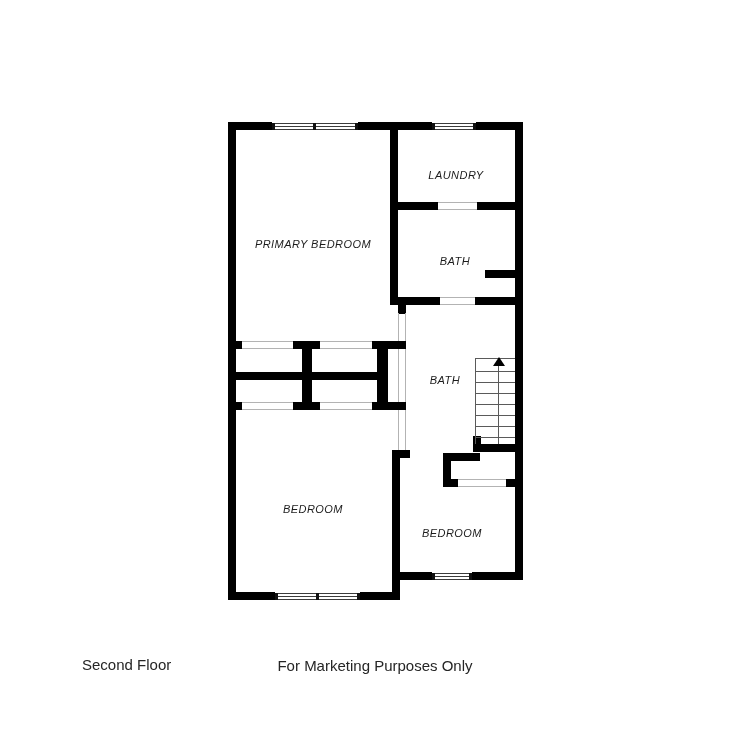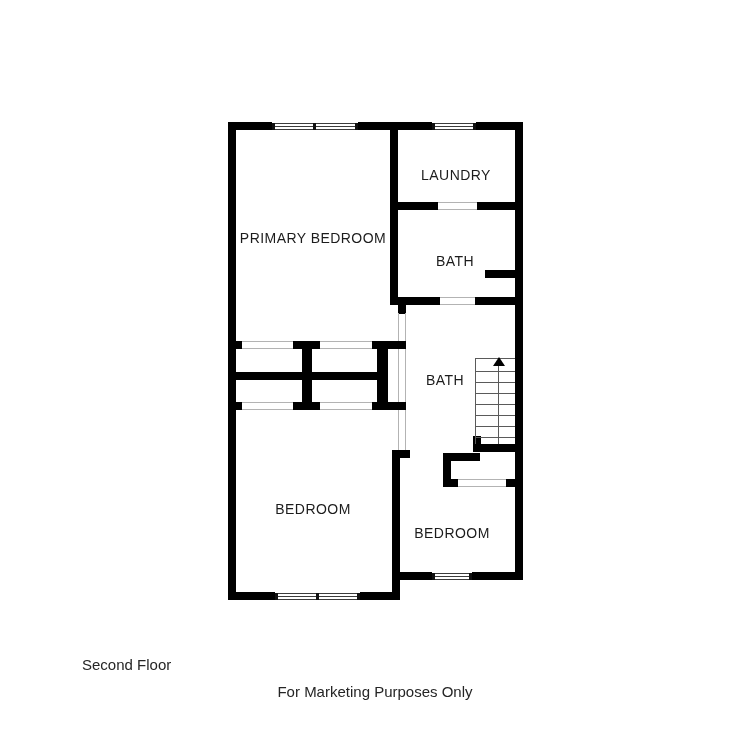--- a/index.html
+++ b/index.html
@@ -36,29 +36,29 @@
   }
   .tread{position:absolute;left:0;right:0;height:1px;background:var(--stair);}
   .runline{position:absolute;left:22px;top:5px;bottom:0;width:1px;background:var(--stair);}
   .up-arrow{
     position:absolute;left:17px;top:-2px;width:0;height:0;
     border-left:6px solid transparent;border-right:6px solid transparent;
     border-bottom:9px solid #000;
   }
   .room-label{
     position:absolute;transform:translate(-50%,-50%);
-    font-size:14px;line-height:1;letter-spacing:.45px;
-    color:var(--label);white-space:nowrap;
+    font-size:11px;line-height:1;letter-spacing:.45px;
+    color:var(--label);white-space:nowrap;font-style:italic;
   }
   .floor-label{
     position:absolute;left:82px;top:656px;
     font-size:15px;color:var(--footer);white-space:nowrap;
   }
   .disclaimer{
-    position:absolute;left:375px;top:683px;transform:translateX(-50%);
+    position:absolute;left:375px;top:657px;transform:translateX(-50%);
     font-size:15px;color:var(--footer);white-space:nowrap;
   }
 </style>
 </head>
 <body>
 
 <div class="canvas">
 
   <div class="wall" style="left:228px;top:122px;width:44px;height:8px"></div>
   <div class="wall" style="left:358px;top:122px;width:74px;height:8px"></div>
@@ -159,21 +159,21 @@
     <div class="tread" style="top:23px"></div>
     <div class="tread" style="top:34px"></div>
     <div class="tread" style="top:45px"></div>
     <div class="tread" style="top:56px"></div>
     <div class="tread" style="top:67px"></div>
     <div class="tread" style="top:78px"></div>
     <div class="runline"></div>
     <div class="up-arrow"></div>
   </div>
 
-  <span class="room-label" style="left:313px;top:238px">PRIMARY BEDROOM</span>
+  <span class="room-label" style="left:313px;top:244px">PRIMARY BEDROOM</span>
   <span class="room-label" style="left:456px;top:175px">LAUNDRY</span>
   <span class="room-label" style="left:455px;top:261px">BATH</span>
   <span class="room-label" style="left:445px;top:380px">BATH</span>
   <span class="room-label" style="left:313px;top:509px">BEDROOM</span>
   <span class="room-label" style="left:452px;top:533px">BEDROOM</span>
 
   <span class="floor-label">Second Floor</span>
   <span class="disclaimer">For Marketing Purposes Only</span>
 
 </div>

